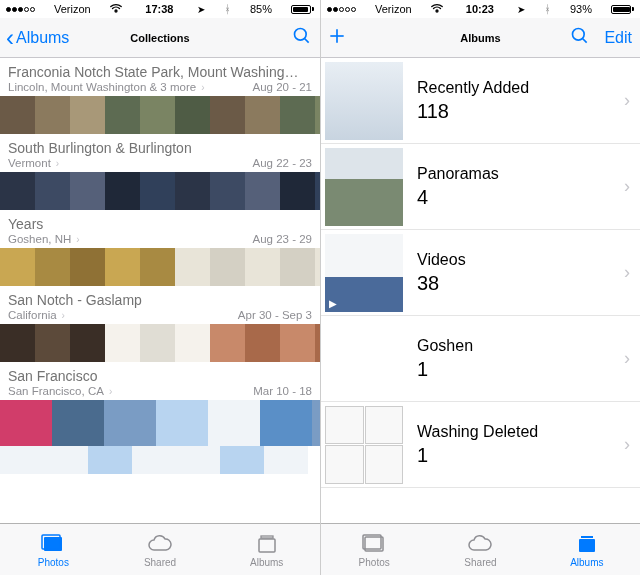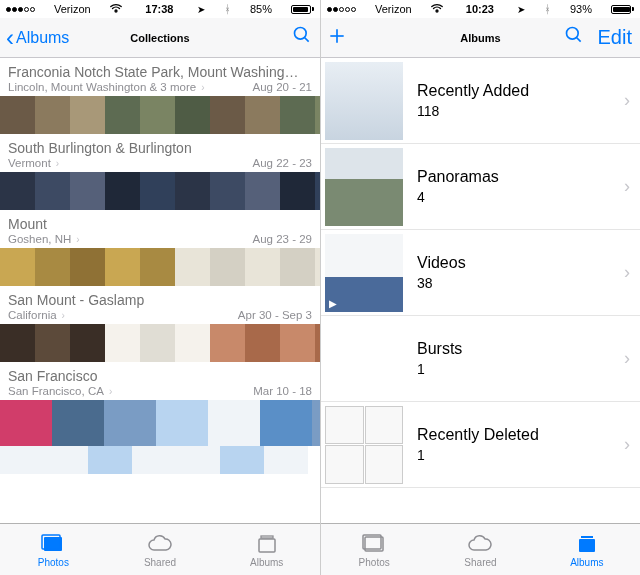--- a/index.html
+++ b/index.html
@@ -16,21 +16,21 @@
   .wifi { font-size: 10px; }
   .battery { display: inline-flex; align-items: center; gap: 1px; }
   .bcell { width: 20px; height: 9px; border: 1px solid #000; border-radius: 2px; position: relative; }
   .bfill { position: absolute; left: 1px; top: 1px; bottom: 1px; background: #000; border-radius: 1px; }
   .btip { width: 2px; height: 4px; background: #000; border-radius: 0 1px 1px 0; }
 
   
   .nav { height: 40px; display: flex; align-items: center; justify-content: center; position: relative; border-bottom: 1px solid #c8c7cc; background: #f7f7f8; }
   .nav .title { font-size: 11px; font-weight: 600; }
   .nav .left { position: absolute; left: 6px; display: flex; align-items: center; gap: 2px; color: #007aff; font-size: 16px; }
-  .nav .right { position: absolute; right: 8px; display: flex; align-items: center; gap: 14px; color: #007aff; font-size: 20px; }
+  .nav .right { position: absolute; right: 8px; display: flex; align-items: center; gap: 14px; color: #007aff; font-size: 16px; }
   .chev { font-size: 24px; line-height: 1; font-weight: 300; }
 
   
   .content { flex: 1; overflow: hidden; background: #fff; }
 
   .group { }
   .ghead { padding: 6px 8px 3px 8px; }
   .gtitle { font-size: 14px; font-weight: 400; color: #737373; white-space: nowrap; overflow: hidden; text-overflow: ellipsis; }
   .gsub { display: flex; justify-content: space-between; align-items: center; font-size: 11.5px; color: #8e8e93; margin-top: 1px; }
   .gsub .loc { display: flex; align-items: center; gap: 5px; }
@@ -38,21 +38,21 @@
   .strip { height: 38px; display: flex; gap: 0px; overflow: hidden; }
   .strip .th { flex: 0 0 auto; width: 35px; height: 38px; }
   .strip.tall { height: 46px; }
   .strip.tall .th { width: 52px; height: 46px; }
 
   
   .arow { display: flex; align-items: center; height: 86px; border-bottom: 0.5px solid #e5e5e5; padding-right: 10px; }
   .athumb { width: 78px; height: 78px; margin: 4px 14px 4px 4px; background: #ddd; position: relative; }
   .ainfo { flex: 1; display: flex; flex-direction: column; justify-content: center; gap: 3px; }
   .aname { font-size: 16px; font-weight: 400; color: #000; }
-  .acount { font-size: 14px; color: #000; }
+  .acount { font-size: 20px; color: #000; }
   .achev { color: #c7c7cc; font-size: 18px; }
   .vbadge { position: absolute; left: 4px; bottom: 3px; color: #fff; font-size: 10px; }
 
   
   .tabbar { height: 52px; border-top: 0.5px solid #b2b2b2; background: #f7f7f8e6; display: flex; }
   .tab { flex: 1; display: flex; flex-direction: column; align-items: center; justify-content: center; gap: 1px; font-size: 10px; color: #8e8e93; }
   .tab.active { color: #007aff; }
   .tab svg { width: 26px; height: 24px; }
 
   .icon-search svg, .icon-plus svg { width: 20px; height: 20px; }
@@ -166,21 +166,21 @@
           <div class="th c6"></div>
           <div class="th c7"></div>
           <div class="th c8"></div>
           <div class="th c9"></div>
           <div class="th c10"></div>
       </div>
     </div>
 
     <div class="group">
       <div class="ghead">
-        <div class="gtitle">Mount</div>
+        <div class="gtitle">Years</div>
         <div class="gsub">
           <span class="loc">
               <span>Goshen, NH</span>
               <span class="ch">›</span>
             </span>
           <span>Aug 23 - 29</span>
         </div>
       </div>
       <div class="strip">
         <div class="th c11"></div>
@@ -191,21 +191,21 @@
           <div class="th c14"></div>
           <div class="th c15"></div>
           <div class="th c14"></div>
           <div class="th c15"></div>
           <div class="th c14"></div>
       </div>
     </div>
 
     <div class="group">
       <div class="ghead">
-        <div class="gtitle">San Mount - Gaslamp</div>
+        <div class="gtitle">San Notch - Gaslamp</div>
         <div class="gsub">
           <span class="loc">
               <span>California</span>
               <span class="ch">›</span>
             </span>
           <span>Apr 30 - Sep 3</span>
         </div>
       </div>
       <div class="strip">
         <div class="th c16"></div>
@@ -352,36 +352,36 @@
         </div>
       <div class="ainfo">
         <div class="aname">Videos</div>
         <div class="acount">38</div>
       </div>
       <div class="achev">›</div>
     </div>
     <div class="arow">
       <div class="athumb" style="background:none"></div>
       <div class="ainfo">
-        <div class="aname">Bursts</div>
+        <div class="aname">Goshen</div>
         <div class="acount">1</div>
       </div>
       <div class="achev">›</div>
     </div>
     <div class="arow">
       <div class="athumb p3">
           <div class="grid4">
             <div></div>
             <div></div>
             <div></div>
             <div></div>
           </div>
         </div>
       <div class="ainfo">
-        <div class="aname">Recently Deleted</div>
+        <div class="aname">Washing Deleted</div>
         <div class="acount">1</div>
       </div>
       <div class="achev">›</div>
     </div>
   </div>
 
   <div class="tabbar">
     <div class="tab">
       <svg viewBox="0 0 26 24">
           <rect x="4" y="5" width="18" height="14" rx="1" fill="none" stroke="#8e8e93" stroke-width="1.5"></rect>

